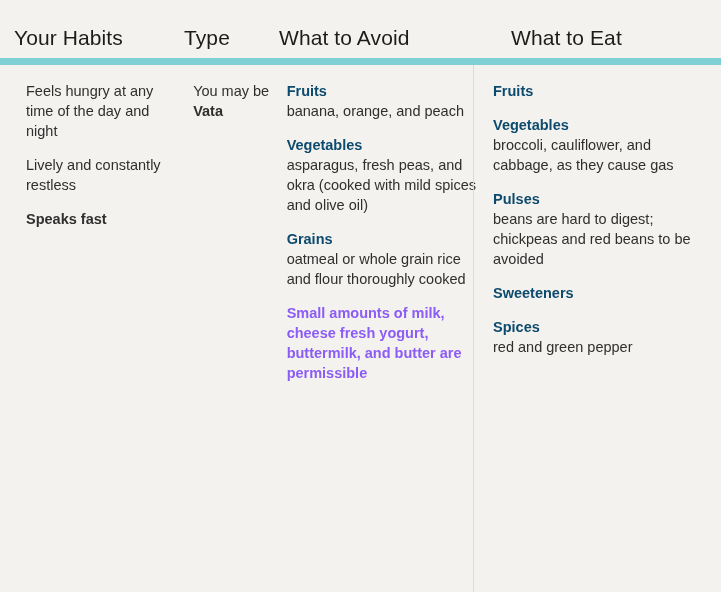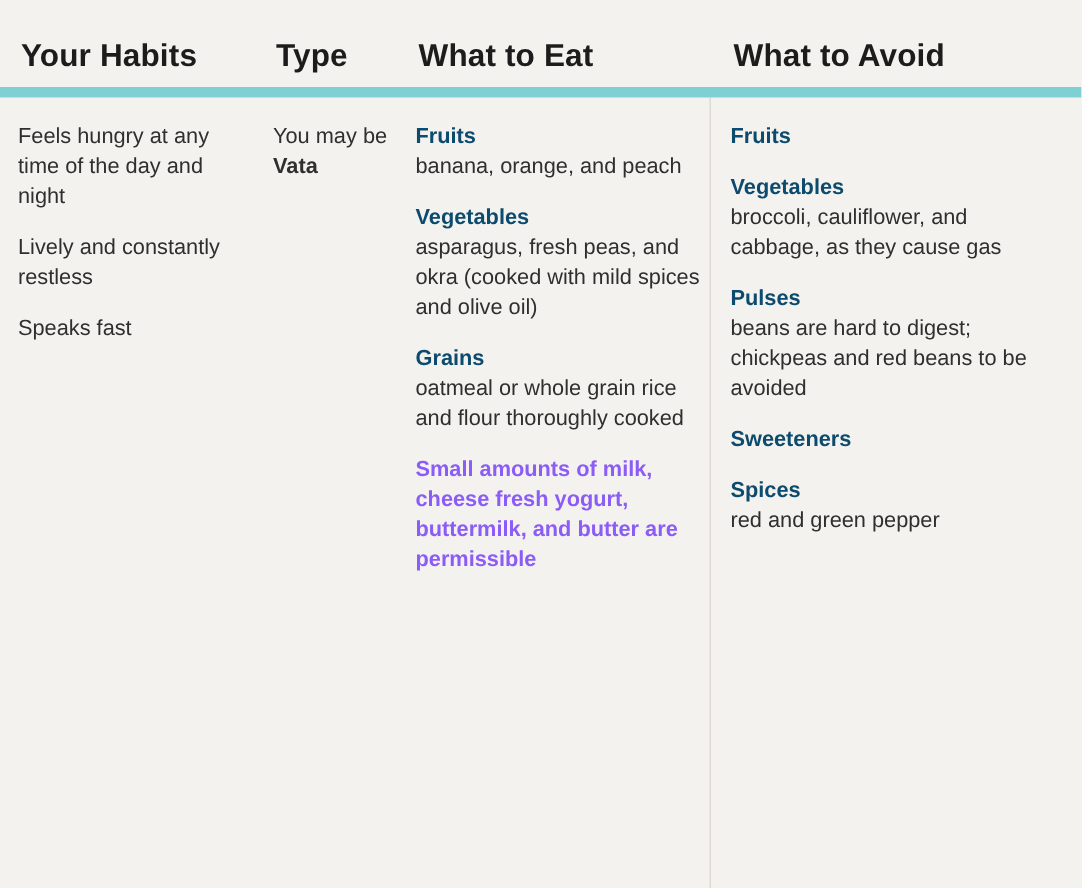--- a/index.html
+++ b/index.html
@@ -22,41 +22,41 @@
   }
   .header-row {
     display: flex;
     align-items: flex-end;
     height: 58px;
     padding-left: 14px;
     box-sizing: border-box;
   }
   .header-cell {
     font-size: 21px;
-    font-weight: 700;
+    font-weight: 400;
     color: #1c1c1c;
     letter-spacing: 0.1px;
     padding-bottom: 8px;
     box-sizing: border-box;
   }
   .col1 { width: 170px; }
   .col2 { width: 95px; }
   .col3 { width: 210px; }
   .col4 { width: 232px; }
 
   .accent-bar {
     height: 7px;
     background: #7ed0d4;
     width: 721px;
   }
 
   .body-row {
     display: flex;
     align-items: flex-start;
-    padding-left: 12px;
+    padding-left: 26px;
     padding-top: 16px;
     box-sizing: border-box;
   }
   .body-cell {
     box-sizing: border-box;
     padding-right: 14px;
     font-size: 14.5px;
     line-height: 20px;
     color: #2f2f2f;
   }
@@ -80,33 +80,33 @@
   .block-body {
     font-weight: normal;
   }
   .block.bold-all .block-body {
     font-weight: bold;
     color: #8b5cf6;
   }
   .habit-item {
     margin-bottom: 14px;
   }
-  .habit-item:last-child { margin-bottom: 0; }
+  .habit-item:last-child { margin-bottom: 0; font-weight: bold; }
   .type-text strong { font-weight: bold; }
 </style>
 </head>
 <body>
 
 <div class="table">
 
   <div class="header-row">
     <div class="header-cell col1">Your Habits</div>
     <div class="header-cell col2">Type</div>
+    <div class="header-cell col4">What to Avoid</div>
     <div class="header-cell col3">What to Eat</div>
-    <div class="header-cell col4">What to Avoid</div>
   </div>
 
   <div class="accent-bar"></div>
 
   <div class="divider div1"></div>
 
   <div class="body-row">
 
     <div class="body-cell col1">
       <div class="habit-item">Feels hungry at any time of the day and night</div>

